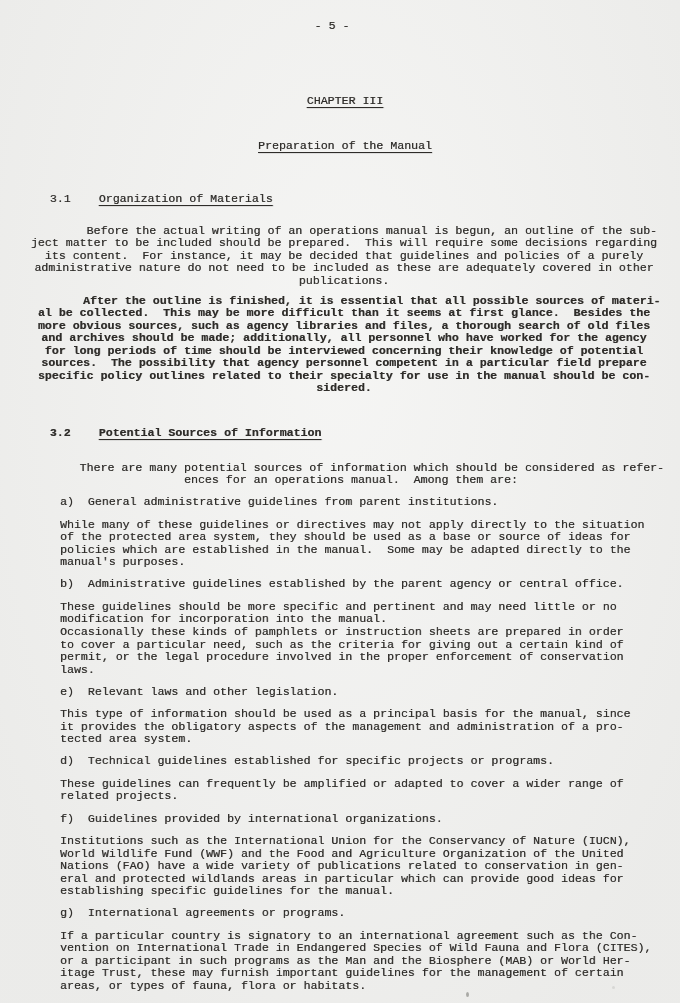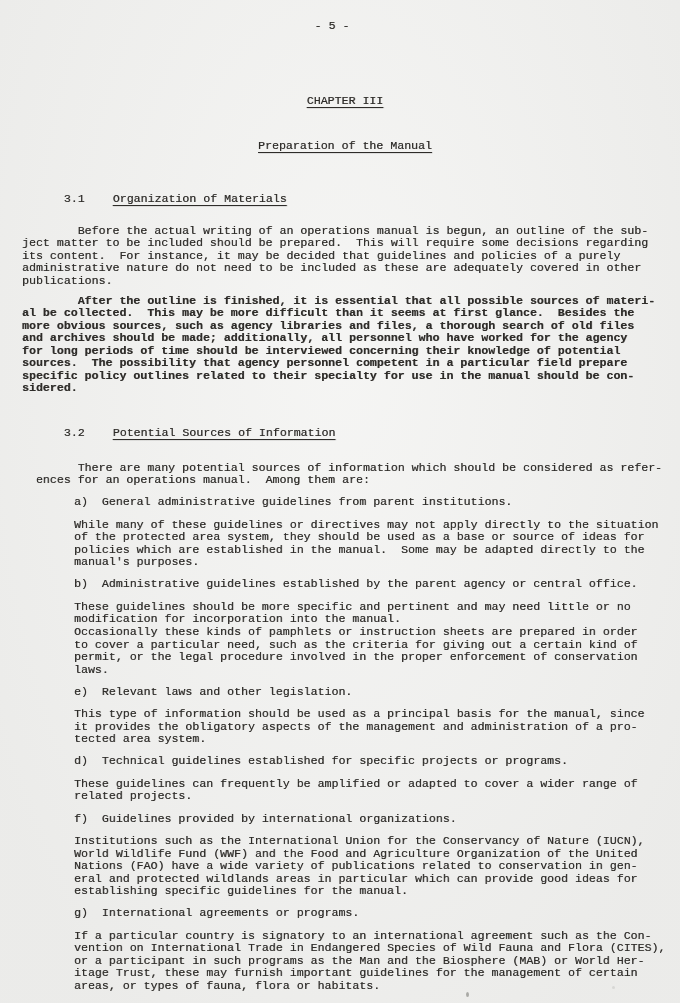--- a/index.html
+++ b/index.html
@@ -11,38 +11,38 @@
     background:
       radial-gradient(ellipse at 50% 35%, rgba(255,255,255,0.30), rgba(0,0,0,0.025) 85%),
       #f1f1ef;
     overflow: hidden;
     font-family: "Liberation Mono", "DejaVu Sans Mono", monospace;
     font-size: 11.6px;
     line-height: 12.55px;
     color: #2e2c29;
     text-shadow: 0.4px 0.2px 0.4px rgba(46,44,41,0.55);
   }
-  .pre { white-space: pre; }
+  .pre { white-space: pre; text-align: center; }
   .u {
     text-decoration: underline;
     text-decoration-thickness: 1px;
     text-underline-offset: 2.5px;
   }
   .center-line { width: 680px; text-align: center; }
   .pageno   { margin-top: 20px; transform: translateX(-8px); }
   .chapter  { margin-top: 62px; transform: translateX(5px); }
   .doctitle { margin-top: 33px; transform: translateX(5px); }
 
-  .section { margin-left: 22px; }
+  .section { margin-left: 8px; }
   .section-31 { margin-top: 28px; }
   .section-32 { margin-top: 20px; }
 
   .sec-head { white-space: pre; }
   .sec-head-31 { margin-bottom: 6.5px; }
-  .sec-head-32 { margin-bottom: 9px; }
+  .sec-head-32 { margin-bottom: 9px; font-weight: bold; }
   .sec-num { display: inline-block; width: 49px; }
 
   .para-2 { margin-top: 7px; font-weight: bold; }
 
   .items { margin-left: 52px; }
   .item-heading { margin-top: 9.5px; margin-bottom: 10px; white-space: pre; }
   .item-body { white-space: pre; }
 
   .speck {
     position: absolute;

